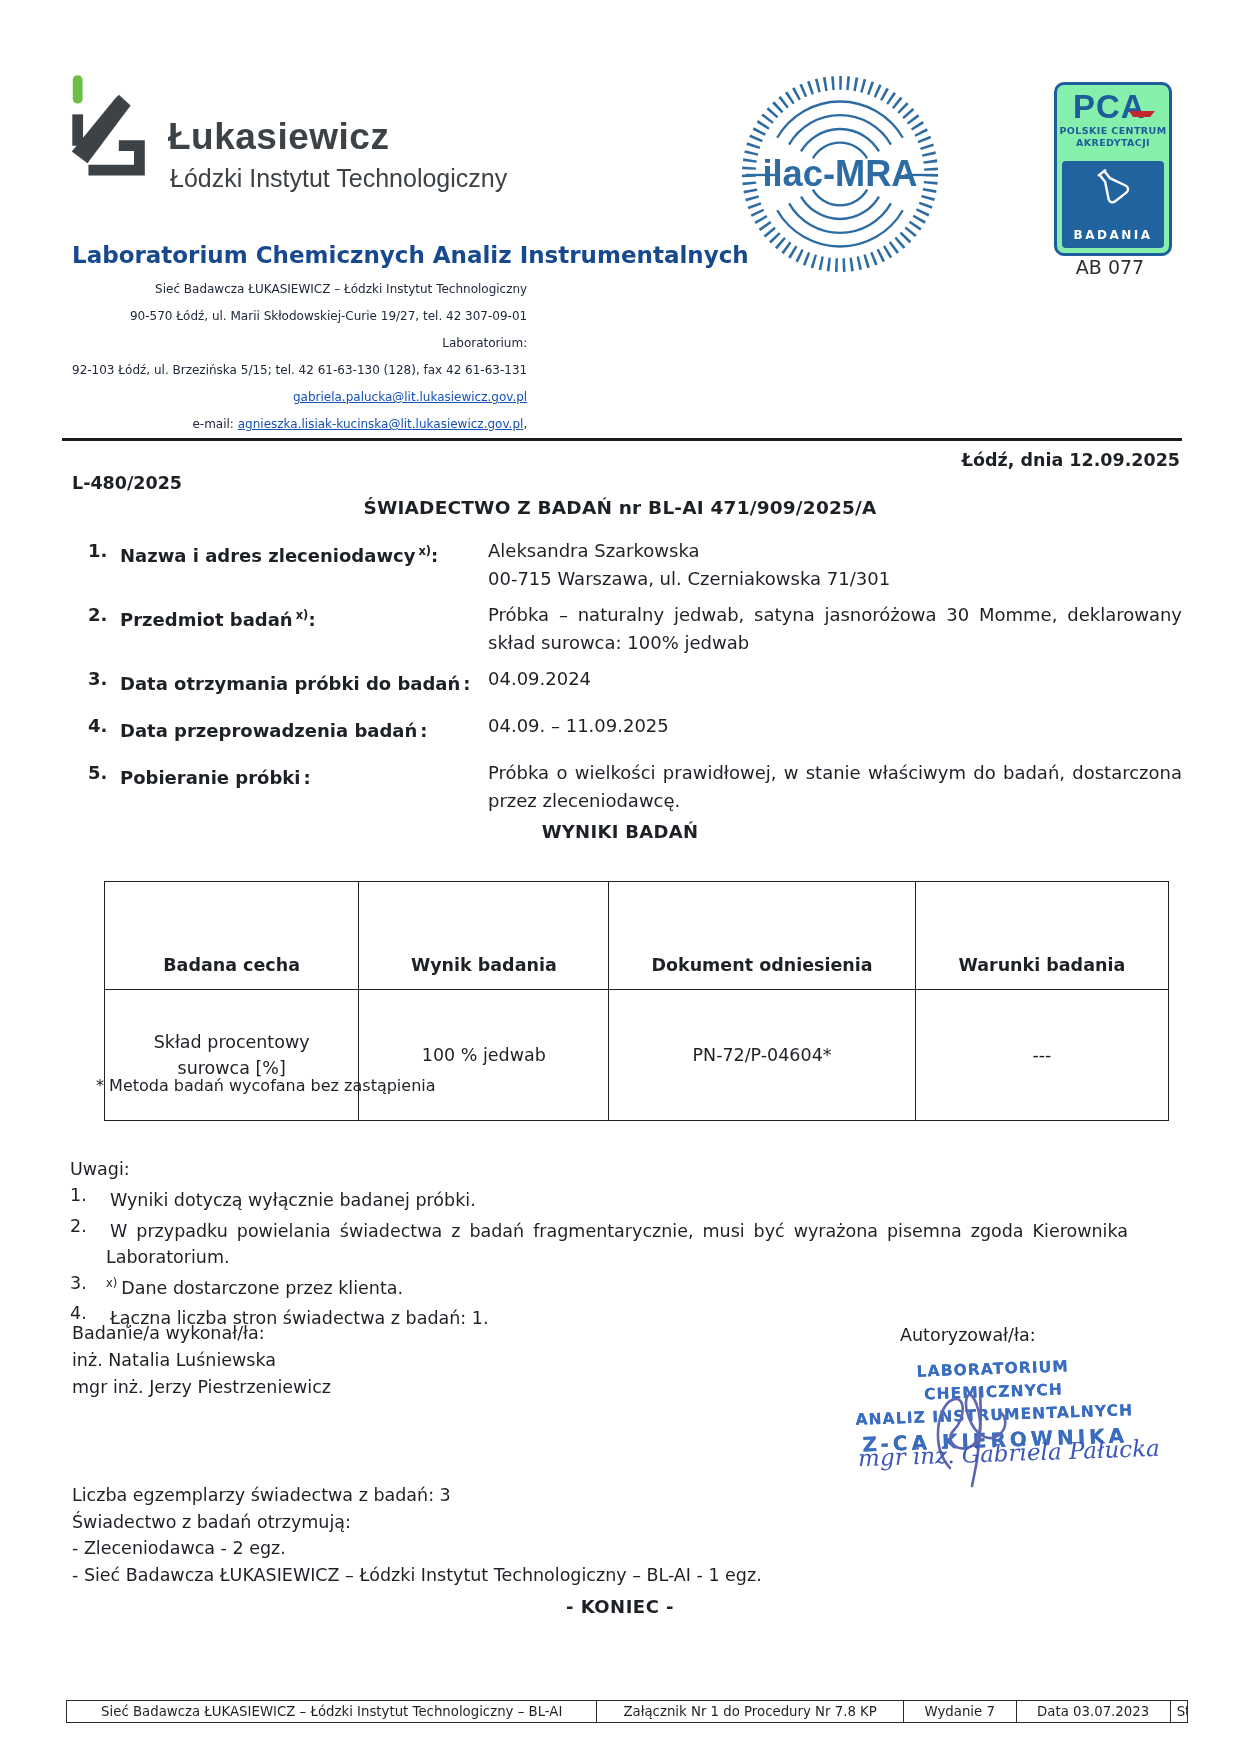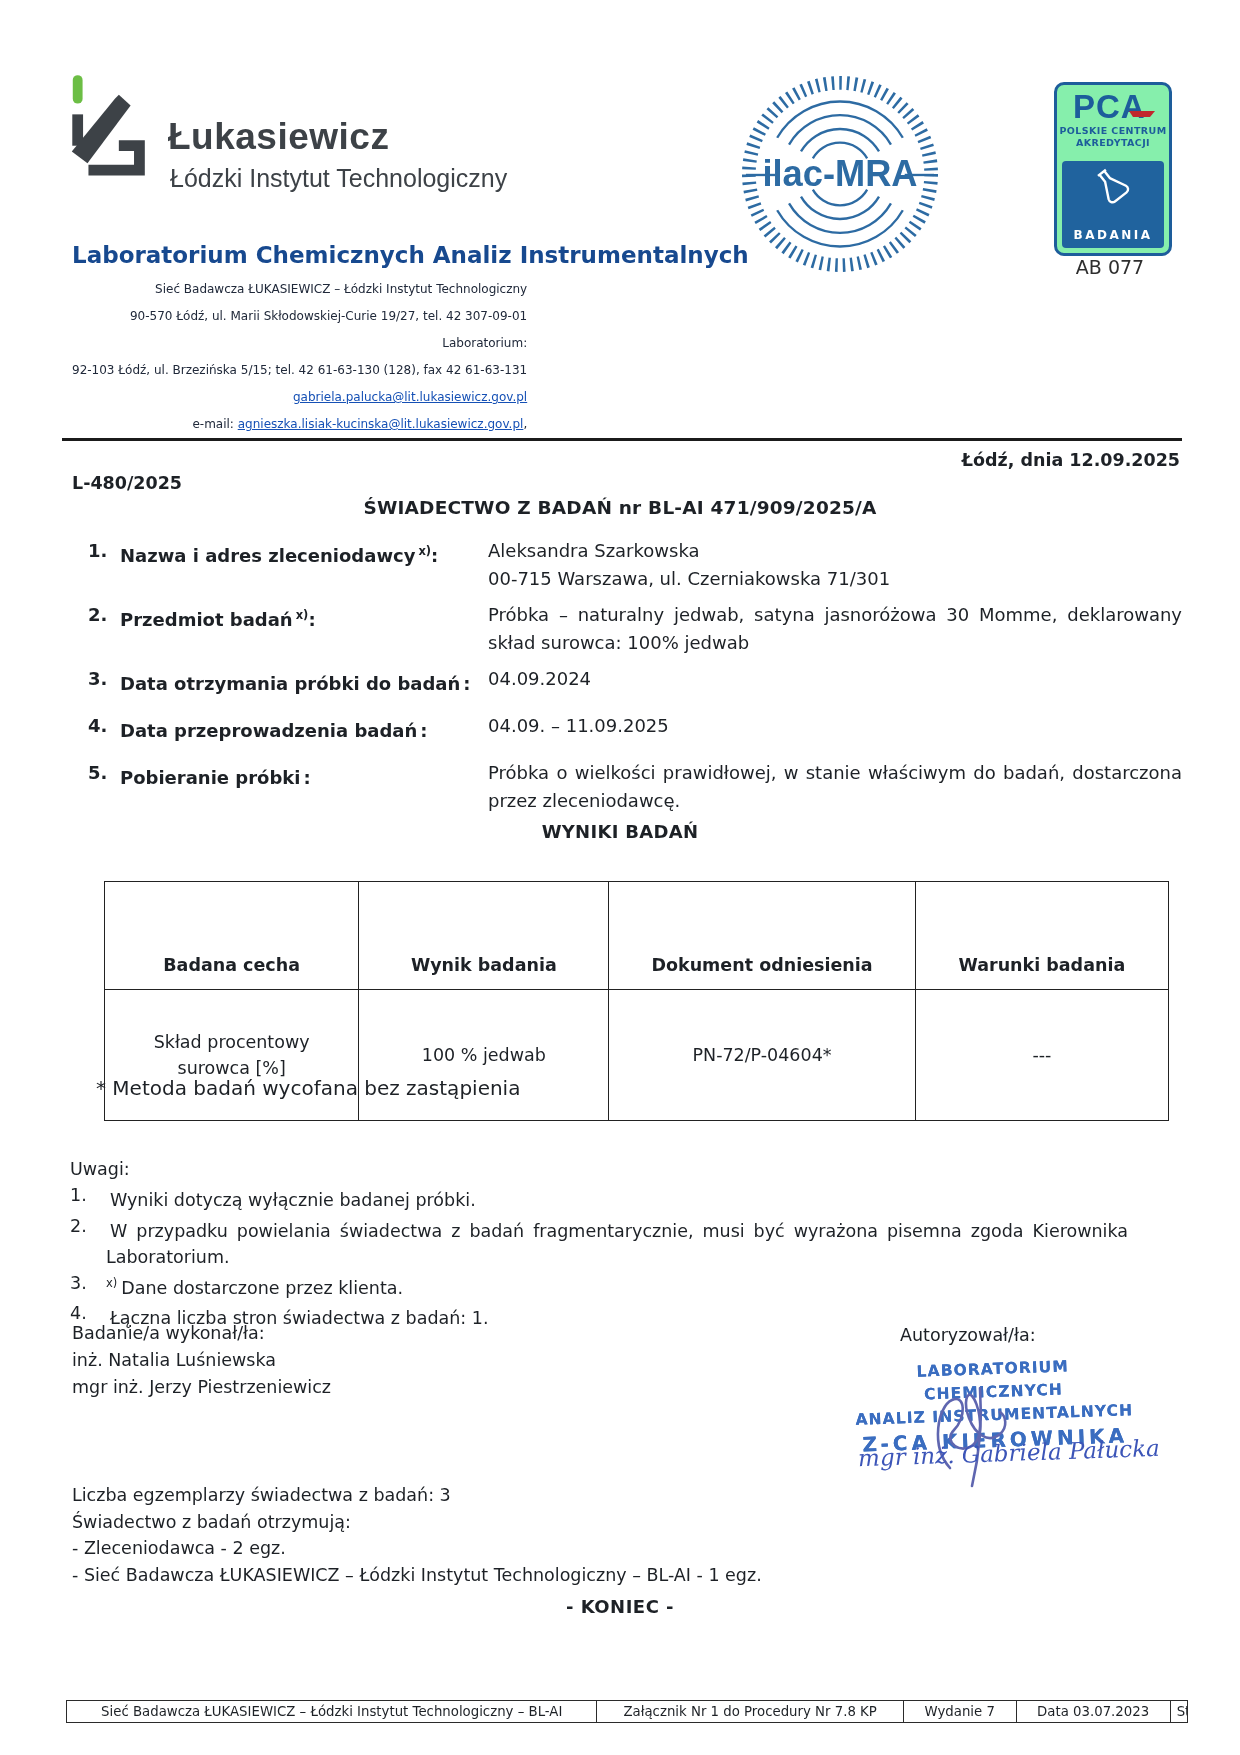--- a/index.html
+++ b/index.html
@@ -40,21 +40,21 @@
   .item-no,.item-label{font-weight:bold;}
   .sup{font-size:11.5px;vertical-align:super;font-weight:bold;margin-left:3px;}
   .item-value p{margin:0;text-align:justify;}
 
   
   .results-title{top:821px;left:0;right:0;text-align:center;font-size:18px;font-weight:bold;letter-spacing:.3px;}
   .results-table{top:851px;left:104px;width:1065px;border-collapse:collapse;table-layout:fixed;margin-top:30px;}
   .results-table th,.results-table td{border:1.8px solid #222;text-align:center;font-size:17.5px;}
   .results-table th{height:92px;vertical-align:bottom;padding-bottom:14px;font-weight:bold;}
   .results-table td{height:122px;vertical-align:middle;line-height:26px;padding:4px 10px;}
-  .footnote{top:1076px;left:96px;font-size:20px;}
+  .footnote{top:1076px;left:96px;font-size:16px;}
 
   
   .remarks{top:1156px;left:70px;width:1058px;font-size:17.5px;line-height:26px;}
   .remark{display:flex;}
   .r-no{width:36px;flex:none;}
   .r-text{flex:1;text-align:justify;}
   .r-text .sup{margin-left:0;margin-right:4px;font-weight:normal;}
 
   
   .performed{top:1320px;left:72px;font-size:17.5px;line-height:27px;}

